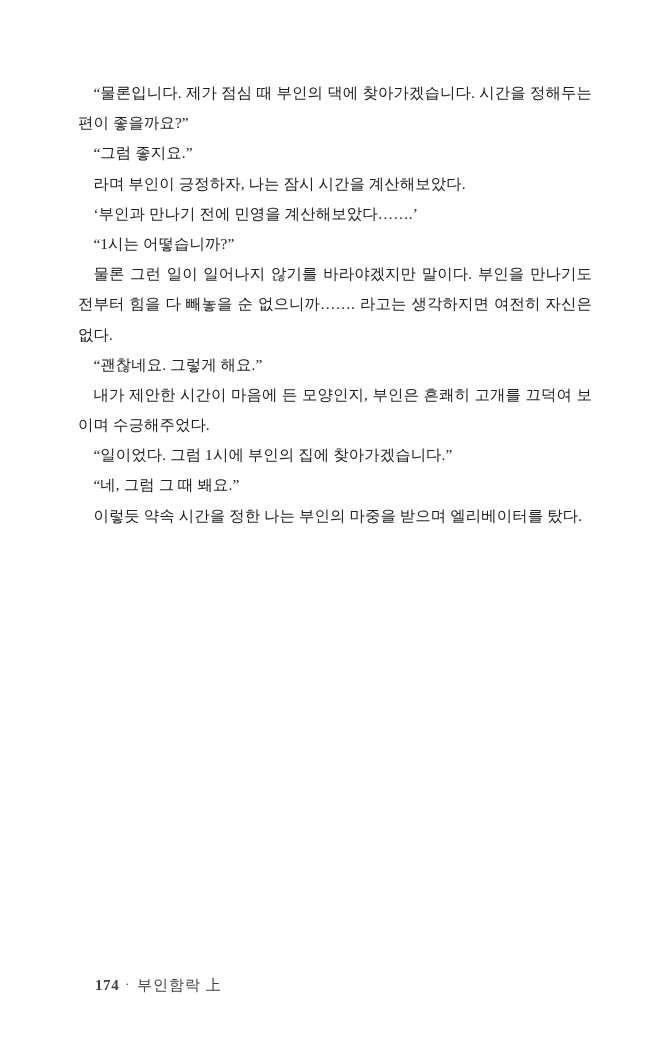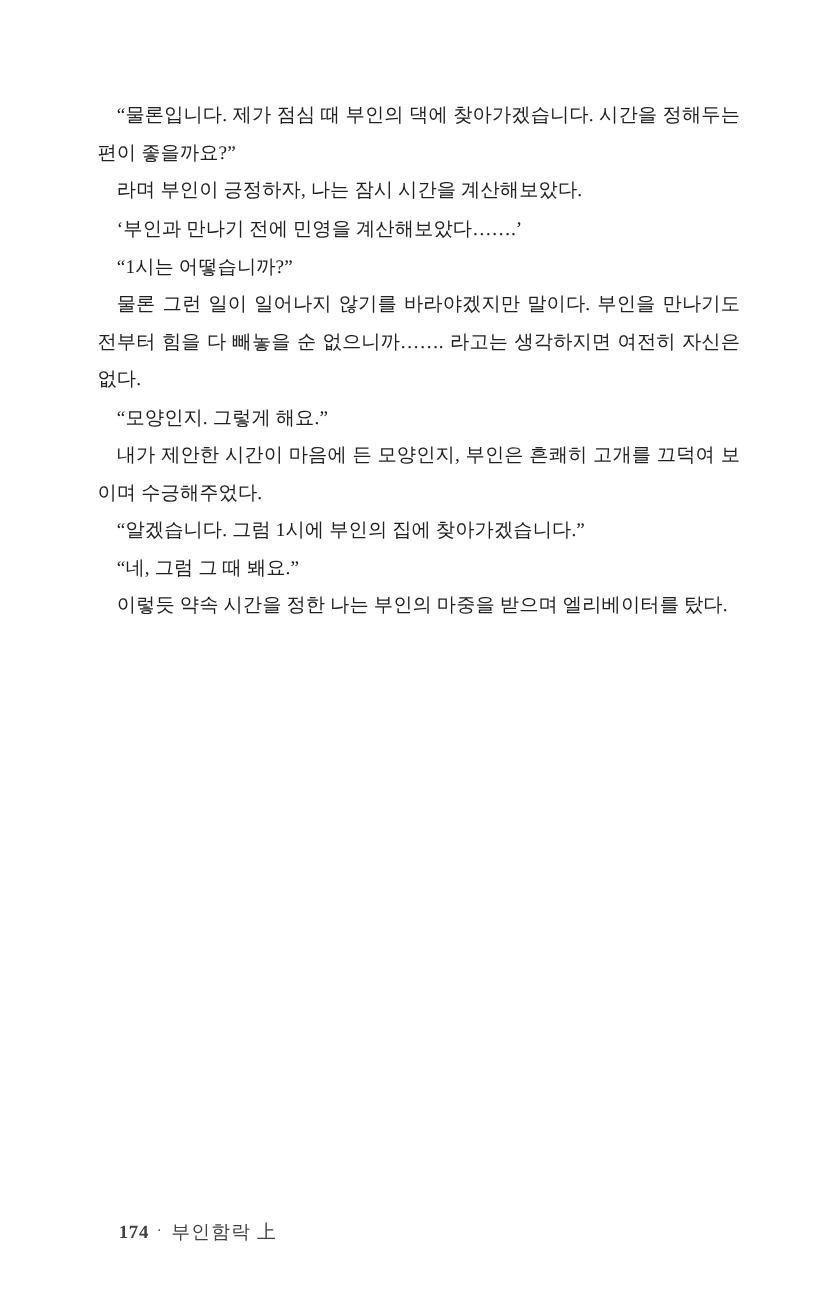--- a/index.html
+++ b/index.html
@@ -59,27 +59,28 @@
     letter-spacing: 1px;
   }
 </style>
 </head>
 <body>
 
 <div class="page">
 
   <div class="body-text">
     <p class="para dialogue">“물론입니다. 제가 점심 때 부인의 댁에 찾아가겠습니다. 시간을 정해두는 편이 좋을까요?”</p>
+    <p class="para dialogue">“그럼 좋지요.”</p>
     <p class="para">라며 부인이 긍정하자, 나는 잠시 시간을 계산해보았다.</p>
     <p class="para">‘부인과 만나기 전에 민영을 계산해보았다…….’</p>
     <p class="para dialogue">“1시는 어떻습니까?”</p>
     <p class="para">물론 그런 일이 일어나지 않기를 바라야겠지만 말이다. 부인을 만나기도 전부터 힘을 다 빼놓을 순 없으니까……. 라고는 생각하지면 여전히 자신은 없다.</p>
-    <p class="para dialogue">“모양인지. 그렇게 해요.”</p>
+    <p class="para dialogue">“괜찮네요. 그렇게 해요.”</p>
     <p class="para">내가 제안한 시간이 마음에 든 모양인지, 부인은 흔쾌히 고개를 끄덕여 보이며 수긍해주었다.</p>
-    <p class="para dialogue">“알겠습니다. 그럼 1시에 부인의 집에 찾아가겠습니다.”</p>
+    <p class="para dialogue">“일이었다. 그럼 1시에 부인의 집에 찾아가겠습니다.”</p>
     <p class="para dialogue">“네, 그럼 그 때 봬요.”</p>
     <p class="para">이렇듯 약속 시간을 정한 나는 부인의 마중을 받으며 엘리베이터를 탔다.</p>
   </div>
 
   <div class="footer">
     <span class="pageno">174</span><span class="sep">·</span><span class="title">부인함락 上</span>
   </div>
 
 </div>
 

